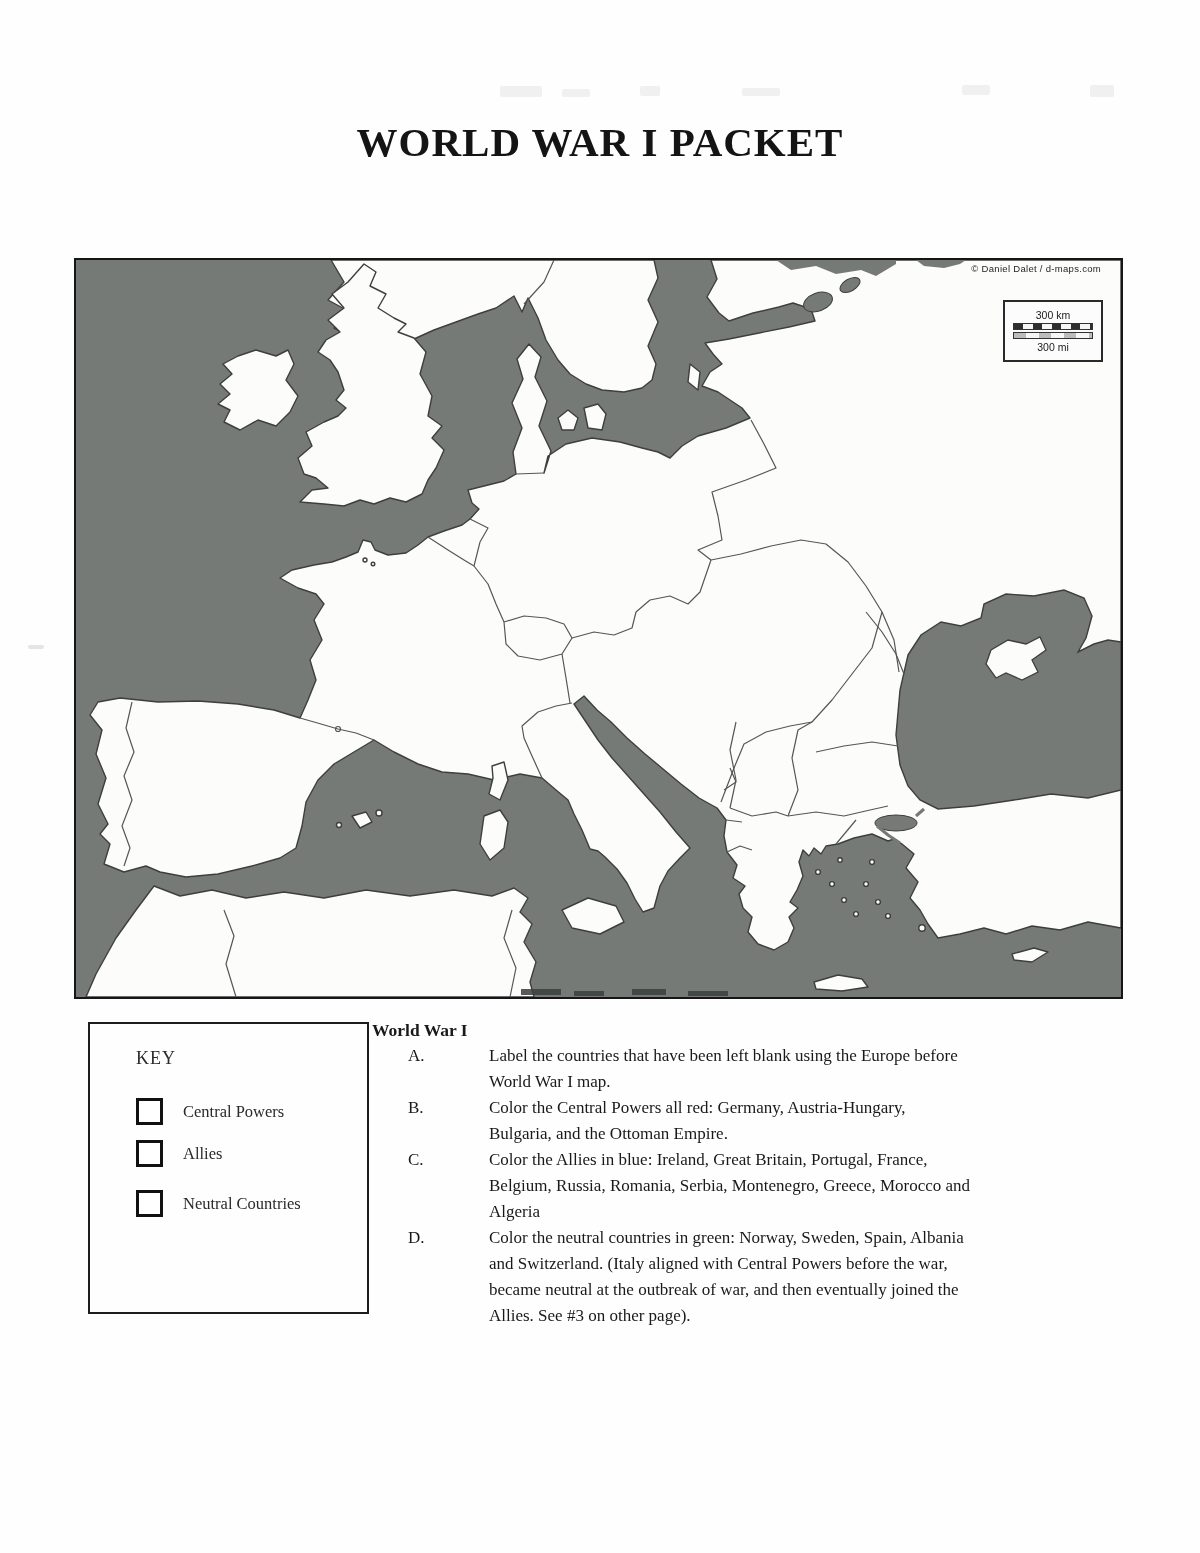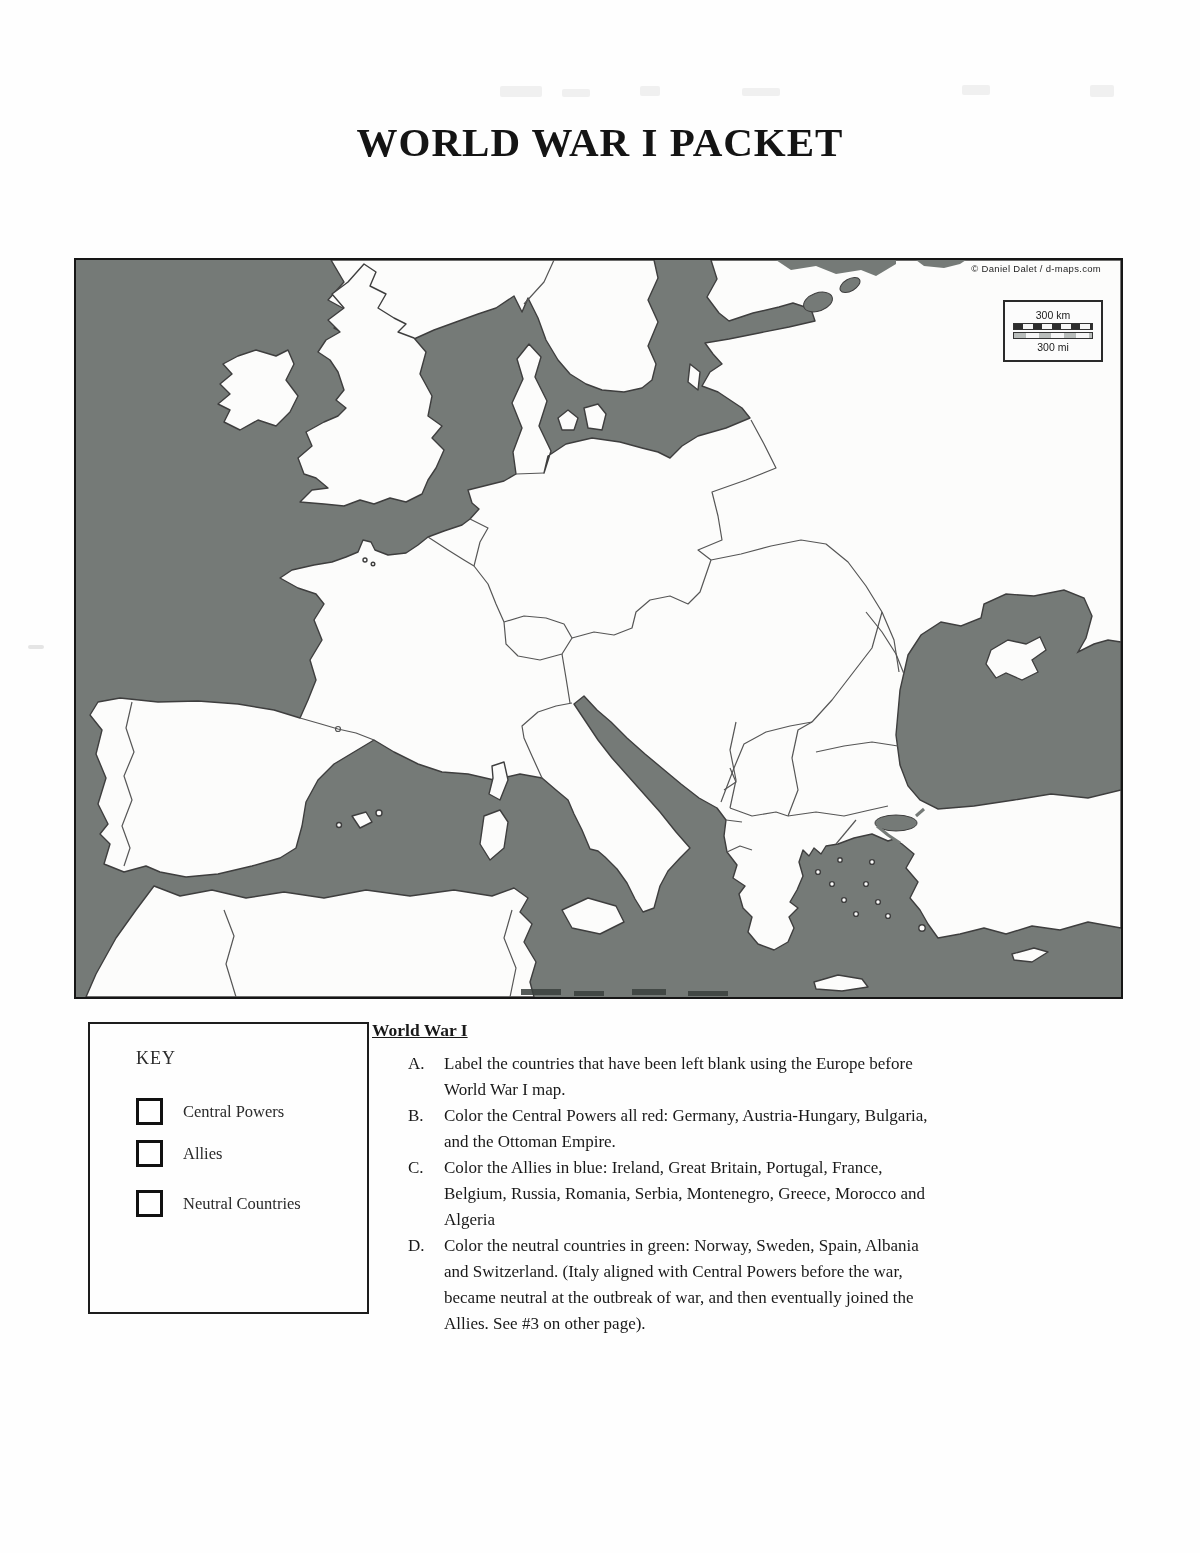--- a/index.html
+++ b/index.html
@@ -26,24 +26,24 @@
   .sbar.mi{background:repeating-linear-gradient(90deg,#b9bdbb 0 12px,#f6f6f6 12px 25px);}
   
   #key-box{position:absolute;left:88px;top:1022px;width:277px;height:288px;
            border:2px solid #1d1d1d;background:#fefefe;}
   #key-title{position:absolute;left:46px;top:24px;font-size:18px;letter-spacing:1px;color:#2c2c2c;}
   .key-item{position:absolute;left:46px;display:flex;align-items:center;gap:20px;}
   .key-check{width:21px;height:21px;border:3px solid #111;background:#fff;flex:0 0 auto;}
   .key-label{font-size:16.5px;color:#2a2a2a;}
   
   #instr{position:absolute;left:372px;top:1020px;width:600px;color:#191919;}
-  #instr-heading{font-size:17.5px;font-weight:bold;margin-bottom:10px;text-decoration:underline;}
+  #instr-heading{font-size:17.5px;font-weight:bold;margin-bottom:2px;}
   .instr-item{display:flex;margin:0;}
   .instr-letter{flex:0 0 36px;margin-left:36px;font-size:17px;}
-  .instr-text{flex:1;font-size:17px;line-height:26px;max-width:500px;}
+  .instr-text{flex:1;font-size:17px;line-height:26px;max-width:500px;margin-left:45px;}
   .instr-item{line-height:26px;}
 </style>
 </head>
 <body>
 <div id="page">
 
   <div class="smudge" style="left:500px;top:86px;width:42px;height:11px;"></div>
   <div class="smudge" style="left:562px;top:89px;width:28px;height:8px;"></div>
   <div class="smudge" style="left:640px;top:86px;width:20px;height:10px;"></div>
   <div class="smudge" style="left:742px;top:88px;width:38px;height:8px;"></div>

